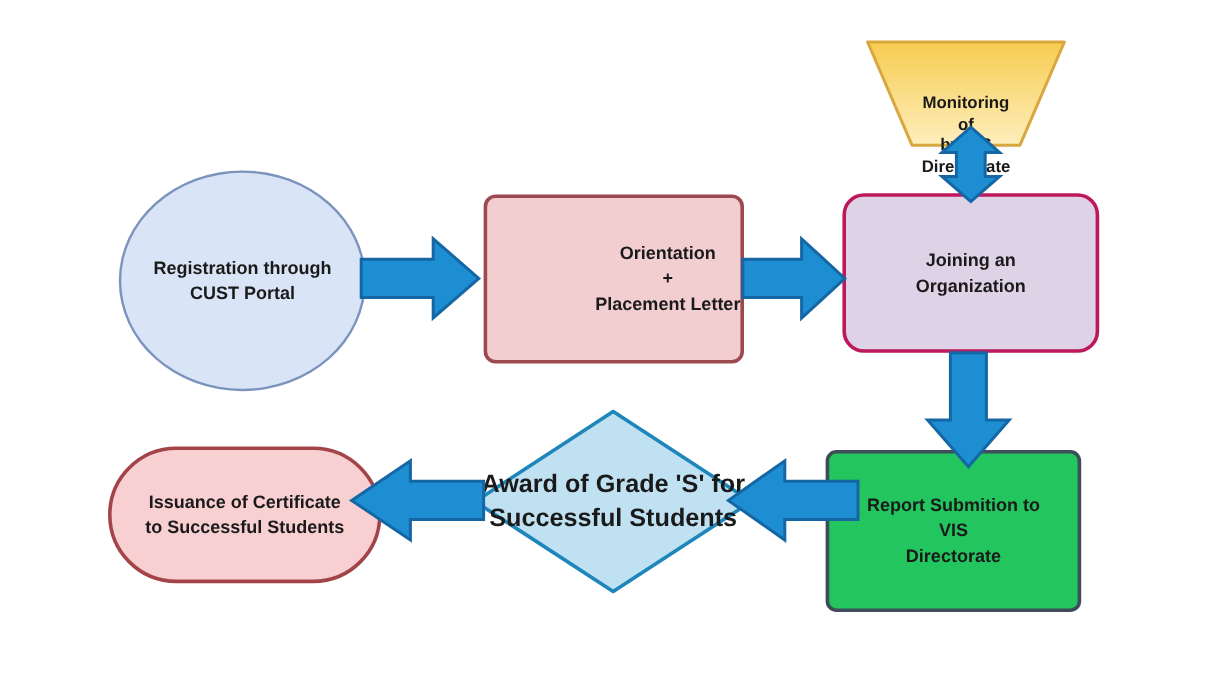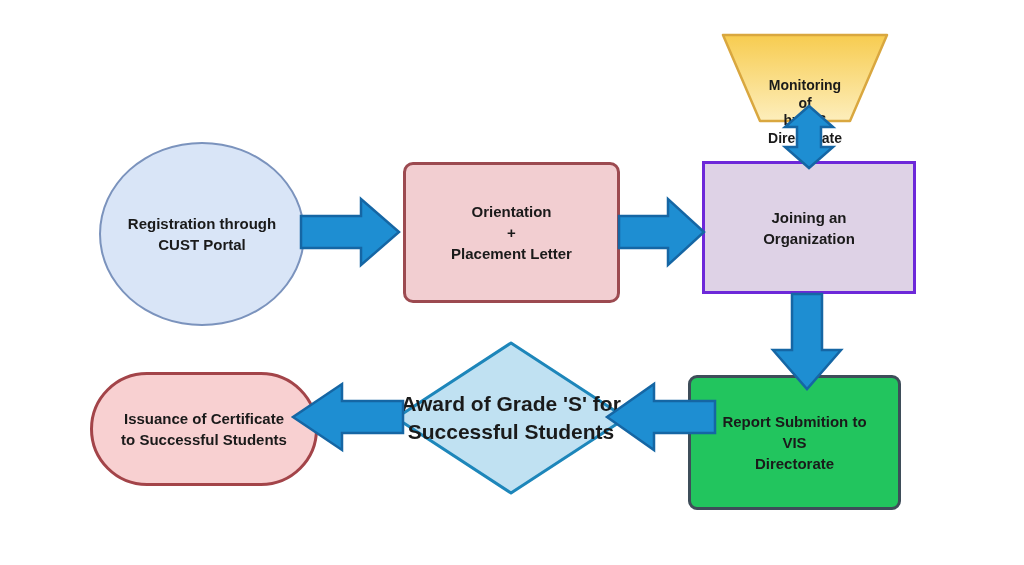--- a/index.html
+++ b/index.html
@@ -35,23 +35,23 @@
     font-size: 21px;
     line-height: 1.35;
     pointer-events: none;
   }
   .small-label { font-size: 14px; line-height: 1.25; }
 
   
   .n-registration { left: 99px;  top: 142px; width: 206px; height: 184px;
                     background: #d9e5f7; border: 2.5px solid #7b93bd; border-radius: 50%; }
   .n-orientation  { left: 403px; top: 162px; width: 217px; height: 141px;
-                    background: #f2ced1; border: 3px solid #9c4a50; border-radius: 10px; }
+                    background: #f2ced1; border: 3px solid #9c4a50; border-radius: 10px; justify-content: flex-end; }
   .n-joining      { left: 702px; top: 161px; width: 214px; height: 133px;
-                    background: #ded2e6; border: 3px solid #6d28d9; border-radius: 0; }
+                    background: #ded2e6; border: 3px solid #be185d; border-radius: 18px; }
   .n-report       { left: 688px; top: 375px; width: 213px; height: 135px;
                     background: #22c55e; border: 3px solid #3e4d59; border-radius: 9px; }
   .n-issuance     { left: 90px;  top: 372px; width: 228px; height: 114px;
                     background: #f8d0d1; border: 3px solid #a34449; border-radius: 57px; justify-content: center; }
 
   
   .svg-abs { position: absolute; overflow: visible; }
   .trap polygon    { stroke: #d9a73f; stroke-width: 2.5; stroke-linejoin: round; }
   .diamond polygon { stroke: #1d86ba; stroke-width: 3;   stroke-linejoin: round; }
   .arrow polygon   { stroke: #1566a4; stroke-width: 2.5; stroke-linejoin: miter; }

